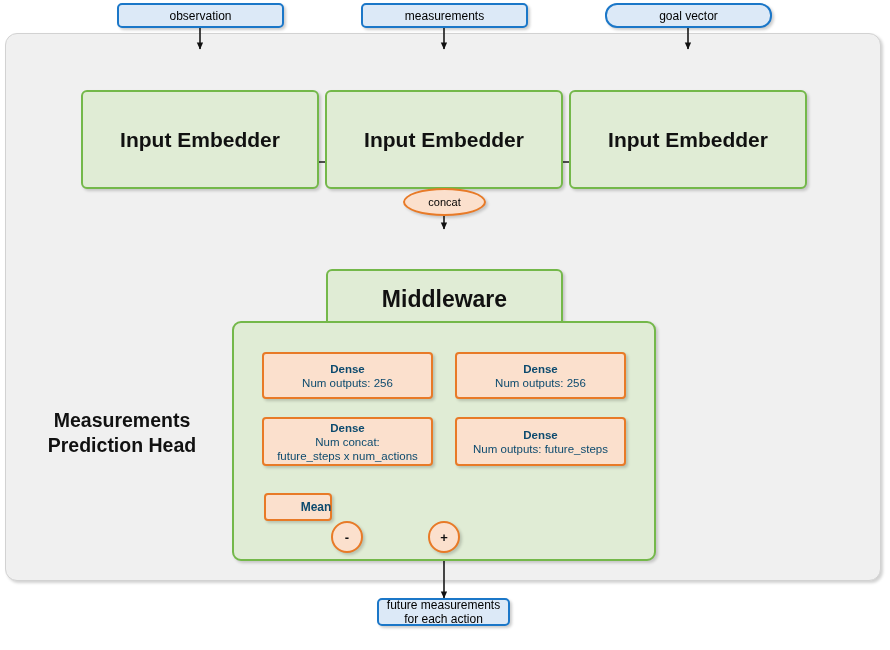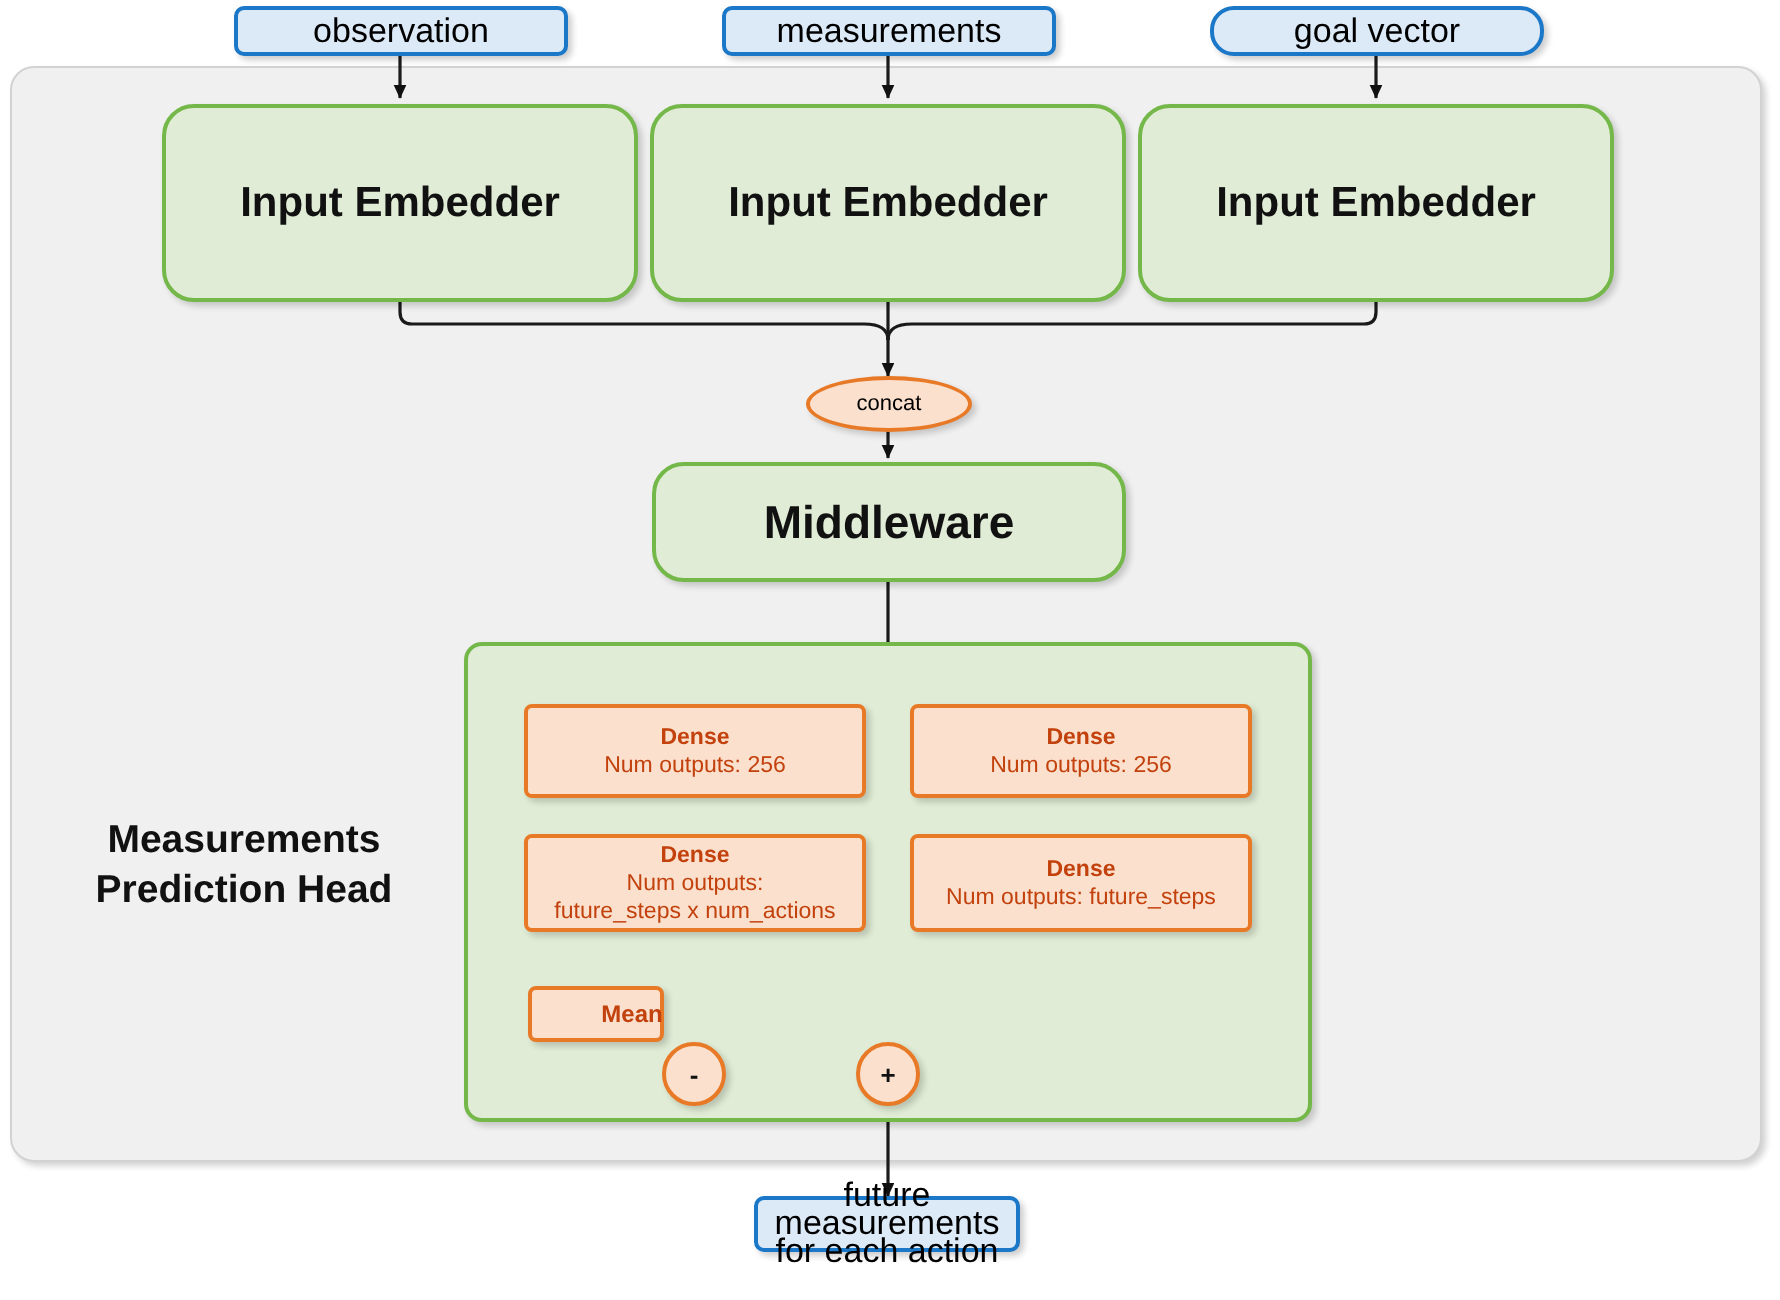--- a/index.html
+++ b/index.html
@@ -32,34 +32,35 @@
   .io-box {
     background: #dce9f7;
     border: 2px solid #1b77c8;
     border-radius: 5px;
     box-shadow: 2px 2px 3px rgba(0,0,0,0.20);
     display: flex;
     align-items: center;
     justify-content: center;
     text-align: center;
     color: #000;
-    font-size: 17px;
+    font-size: 12px;
     line-height: 14px;
   }
 
   
   .green-box {
     background: #e0ecd5;
     border: 2px solid #74b84a;
-    border-radius: 16px;
+    border-radius: 6px;
     box-shadow: 2px 2px 3px rgba(0,0,0,0.18);
     display: flex;
     align-items: center;
     justify-content: center;
     text-align: center;
+    margin-top: 38px;
   }
   .embedder-label {
     font-size: 21px;
     font-weight: bold;
     color: #111;
   }
   .middleware-label {
     font-size: 23px;
     font-weight: bold;
     color: #111;
@@ -85,21 +86,21 @@
   .orange-box {
     background: #fbe0cd;
     border: 2px solid #e87a27;
     border-radius: 4px;
     box-shadow: 2px 2px 3px rgba(0,0,0,0.18);
     display: flex;
     flex-direction: column;
     align-items: center;
     justify-content: center;
     text-align: right;
-    color: #c2410c;
+    color: #0c4a6e;
   }
   .dense-title { font-size: 11.5px; font-weight: bold; line-height: 14px;}
   .dense-sub   { font-size: 11.5px; line-height: 14px; }
   .small-op    { font-size: 12px; font-weight: bold; }
 
   
   .concat-ellipse {
     background: #fbe0cd;
     border: 2px solid #e87a27;
     border-radius: 50%;
@@ -212,21 +213,21 @@
     <div>Prediction Head</div>
   </div>
 
   <div class="abs orange-box" style="left:262px; top:352px; width:171px; height:47px;">
     <span class="dense-title">Dense</span>
     <span class="dense-sub">Num outputs: 256</span>
   </div>
 
   <div class="abs orange-box" style="left:262px; top:417px; width:171px; height:49px;">
     <span class="dense-title">Dense</span>
-    <span class="dense-sub">Num outputs:</span>
+    <span class="dense-sub">Num concat:</span>
     <span class="dense-sub">future_steps x num_actions</span>
   </div>
 
   <div class="abs orange-box" style="left:264px; top:493px; width:68px; height:28px;padding-left:36px;">
     <span class="small-op">Mean</span>
   </div>
 
   <div class="abs op-circle" style="left:331px; top:521px; width:32px; height:32px;">
     <span>-</span>
   </div>

